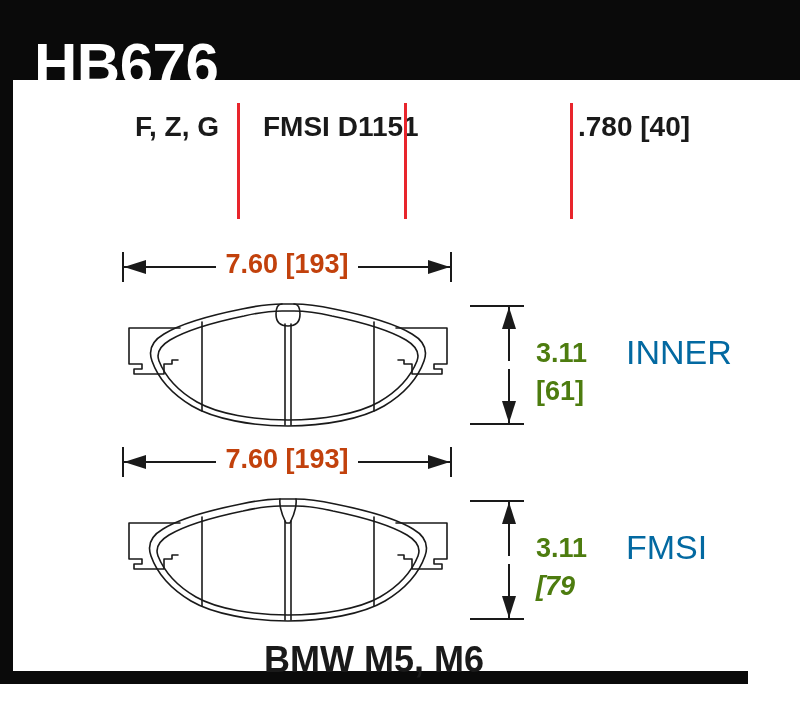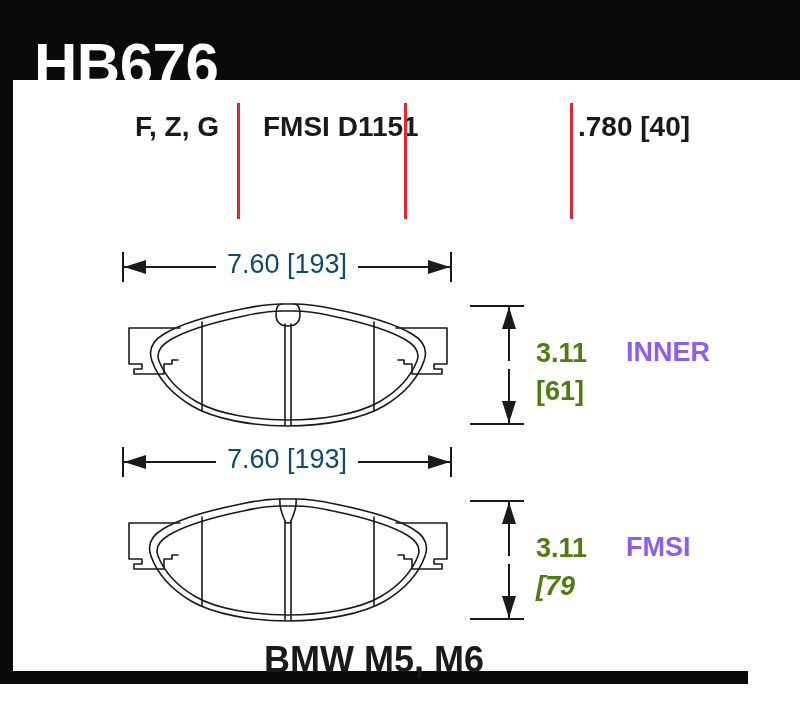--- a/index.html
+++ b/index.html
@@ -113,22 +113,22 @@
   .hdim .arrow.l { left: 2px;  border-right: 22px solid #1a1a1a; }
   .hdim .arrow.r { right: 2px; border-left: 22px solid #1a1a1a; }
   .hdim .label {
     position: absolute;
     top: -4px;
     left: 50%;
     transform: translateX(-50%);
     background: #ffffff;
     padding: 0 7px;
     font-size: 27px;
-    font-weight: normal;
-    color: #0c4a6e;
+    font-weight: bold;
+    color: #c2410c;
     line-height: 33px;
     white-space: nowrap;
   }
 
   
   .vdim { position: absolute; width: 30px; }
   .vdim .tick {
     position: absolute;
     left: -24px;
     width: 54px;
@@ -159,23 +159,23 @@
   .vdim-value {
     position: absolute;
     font-size: 27px;
     font-weight: bold;
     color: #4d7c0f;
     line-height: 38px;
     white-space: nowrap;
   }
   .vdim-side {
     position: absolute;
-    font-size: 27px;
-    font-weight: bold;
-    color: #8b5cf6;
+    font-size: 34px;
+    font-weight: normal;
+    color: #0369a1;
     line-height: 33px;
     white-space: nowrap;
   }
 
   
   .pad-svg { position: absolute; }
   .pad-svg path, .pad-svg line { vector-effect: non-scaling-stroke; }
 
   
   .caption {

